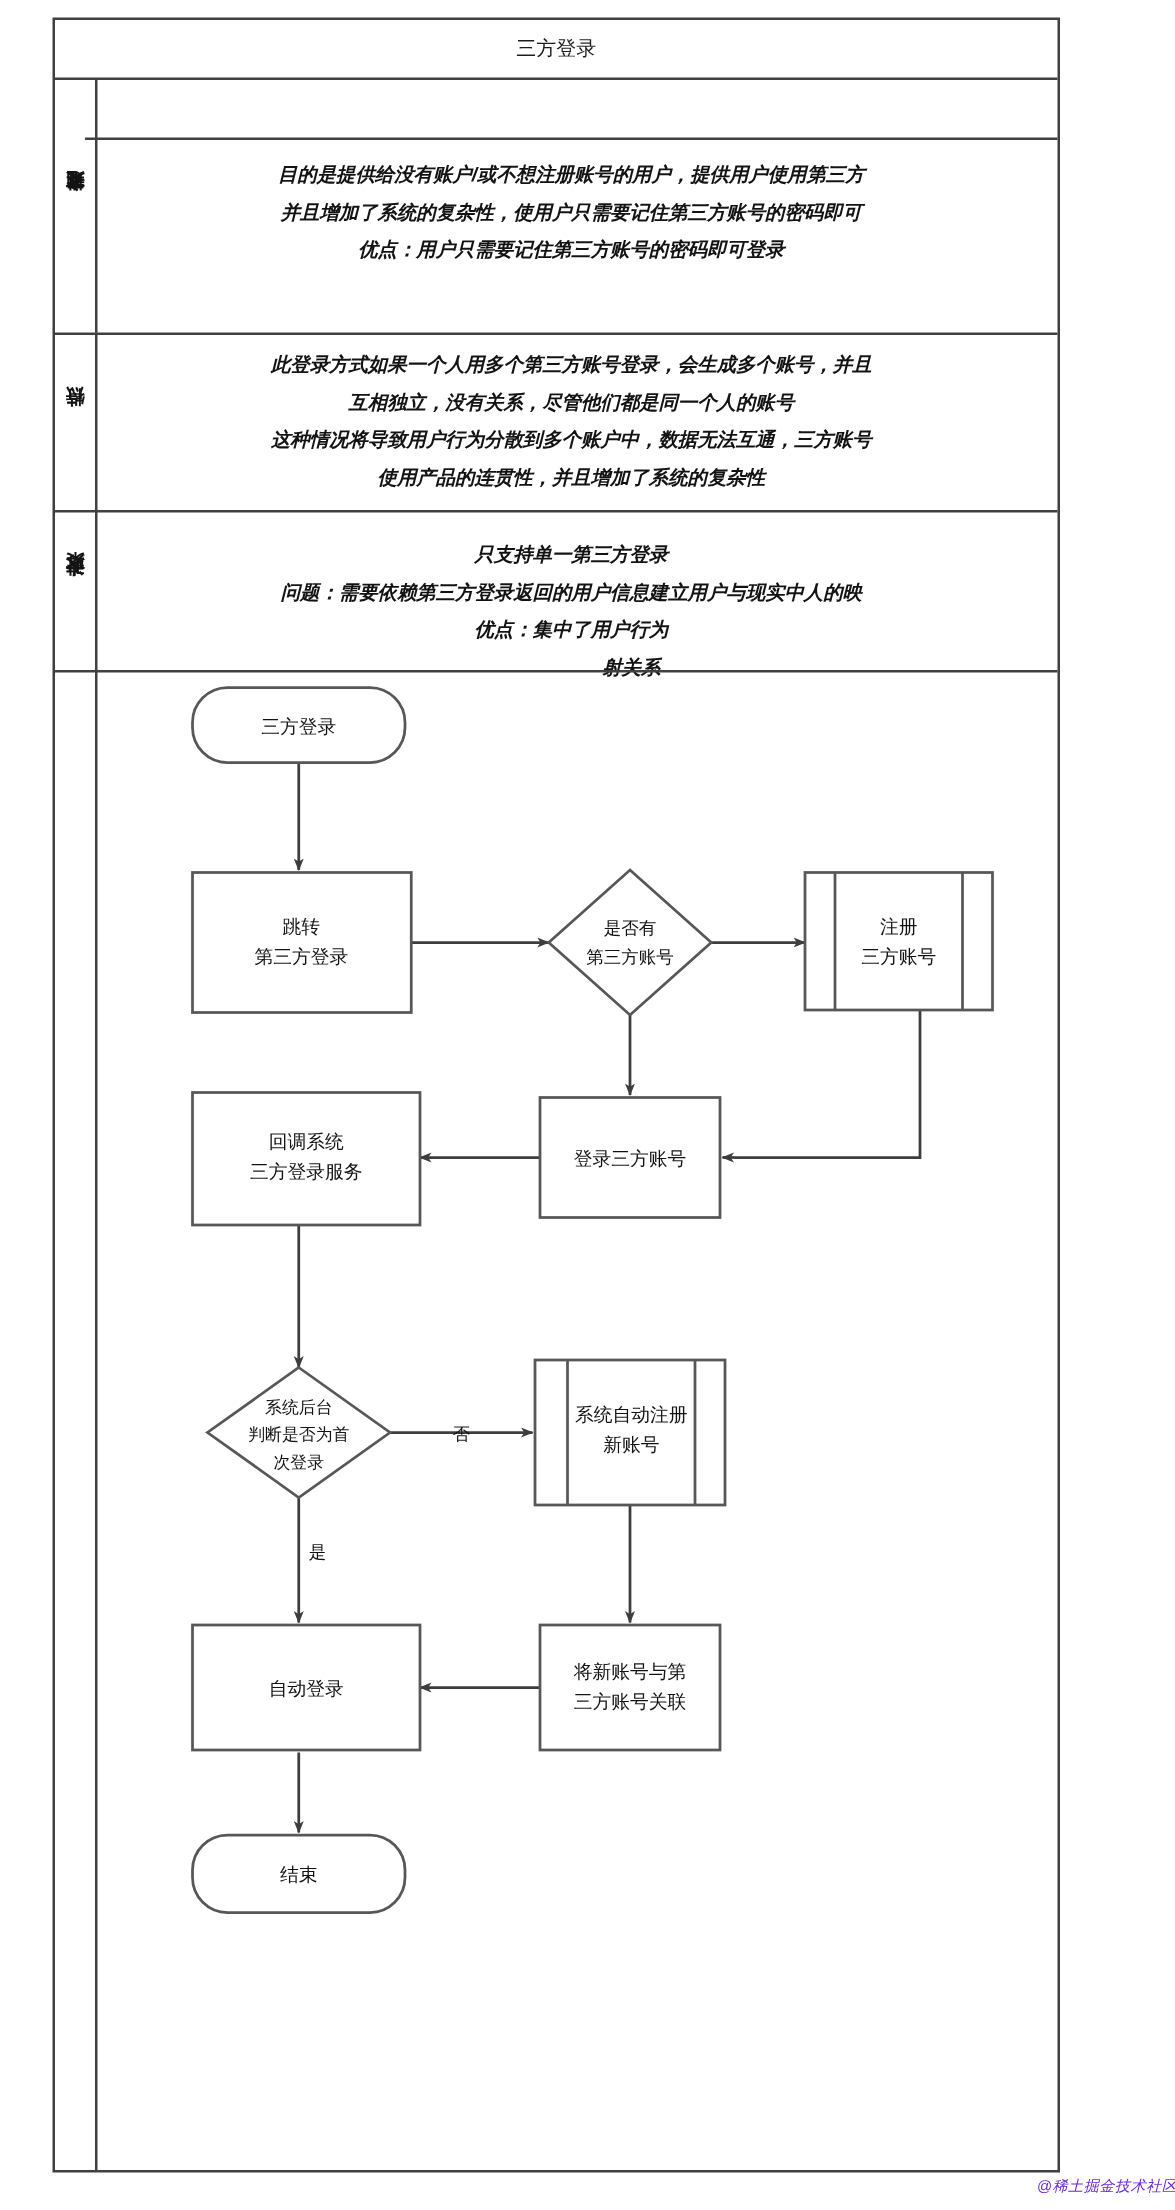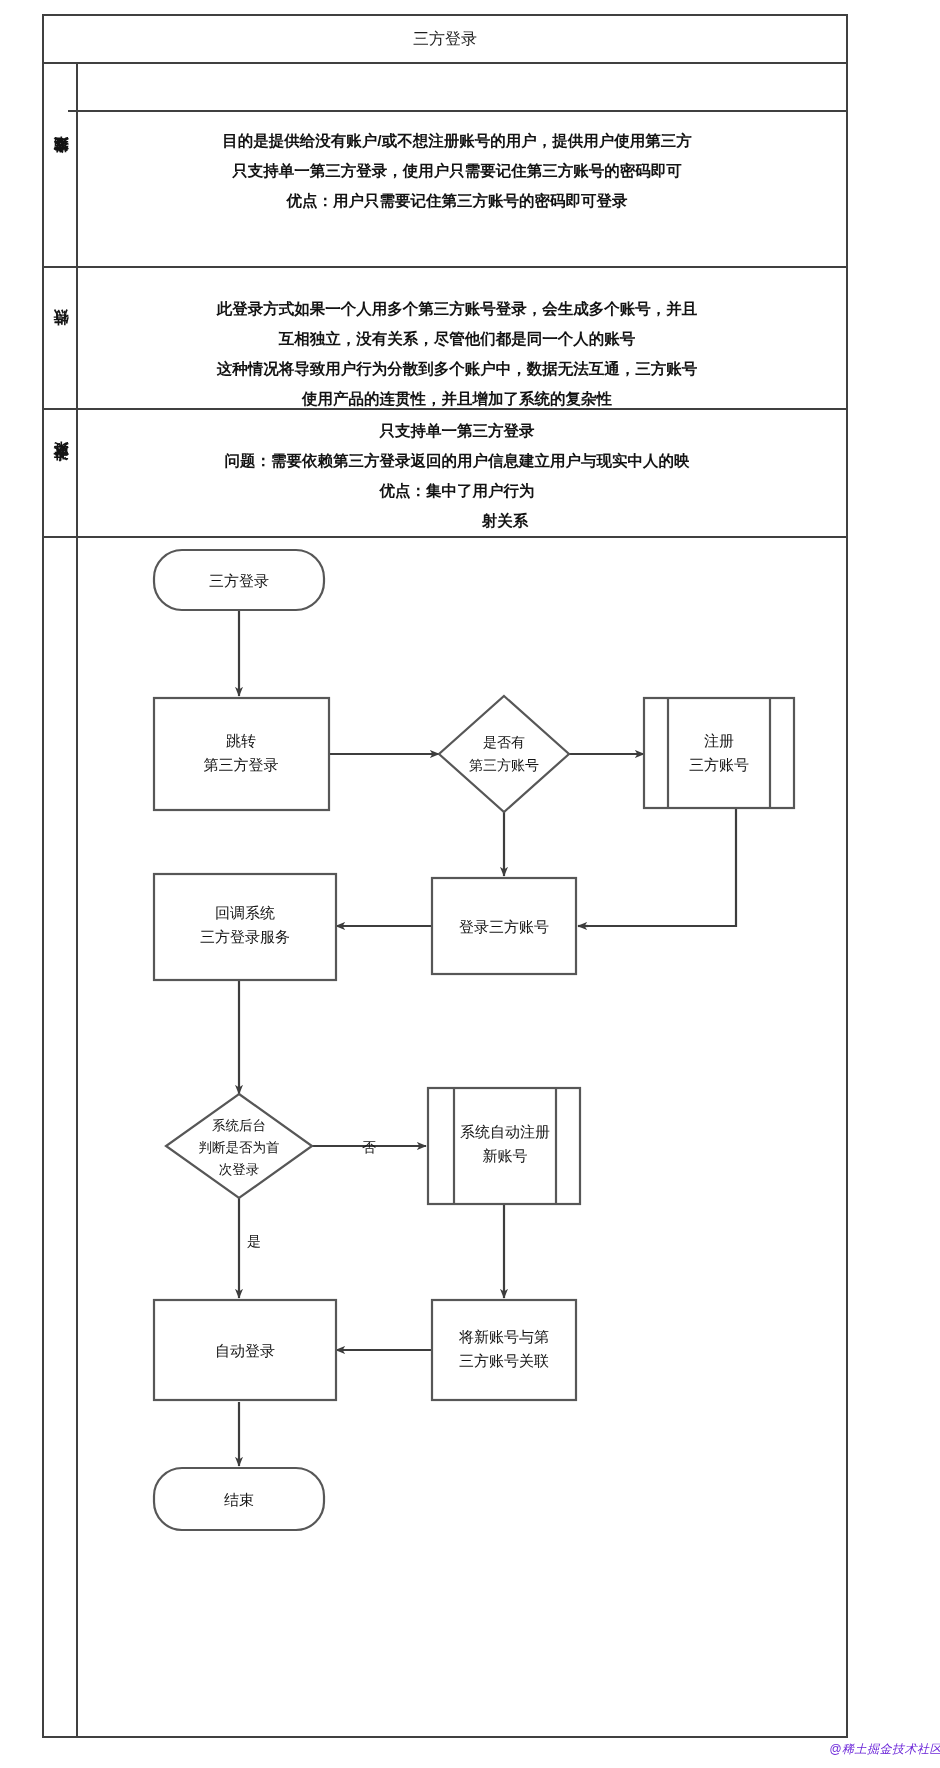--- a/index.html
+++ b/index.html
@@ -66,20 +66,21 @@
     line-height: 1;
     color: #141414;
     white-space: nowrap;
   }
 
   .sec {
     position: absolute;
     left: 24px;
     right: 0;
     box-sizing: border-box;
+    font-style: italic;
   }
   .sec-inner {
     padding: 0 14px;
     text-align: center;
     font-size: 15.5px;
     font-weight: bold;
     line-height: 30px;
     color: #131313;
   }
 
@@ -123,44 +124,44 @@
       <div>三方登录</div>
     </div>
 
     <div class="vstrip" style="top:48px; height:202px;">
       <span>方案描述</span>
     </div>
     <div class="sec" style="top:48px; height:202px;">
       <div class="hrule" style="top:46px; left:0;"></div>
       <div class="sec-inner" style="padding-top:62px;">
         <div>目的是提供给没有账户/或不想注册账号的用户，提供用户使用第三方</div>
-        <div>只支持单一第三方登录，使用户只需要记住第三方账号的密码即可</div>
+        <div>并且增加了系统的复杂性，使用户只需要记住第三方账号的密码即可</div>
         <div>优点：用户只需要记住第三方账号的密码即可登录</div>
       </div>
     </div>
     <div class="hrule full" style="top:250px;"></div>
 
     <div class="vstrip" style="top:250px; height:142px;">
       <span>特点</span>
     </div>
     <div class="sec" style="top:250px; height:142px;">
-      <div class="sec-inner" style="padding-top:28px;">
+      <div class="sec-inner" style="padding-top:12px;">
         <div>此登录方式如果一个人用多个第三方账号登录，会生成多个账号，并且</div>
         <div>互相独立，没有关系，尽管他们都是同一个人的账号</div>
         <div>这种情况将导致用户行为分散到多个账户中，数据无法互通，三方账号</div>
         <div>使用产品的连贯性，并且增加了系统的复杂性</div>
       </div>
     </div>
     <div class="hrule full" style="top:392px;"></div>
 
     <div class="vstrip" style="top:392px; height:128px;">
       <span>改进方案</span>
     </div>
     <div class="sec" style="top:392px; height:128px;">
-      <div class="sec-inner" style="padding-top:8px;">
+      <div class="sec-inner" style="padding-top:22px;">
         <div>只支持单一第三方登录</div>
         <div>问题：需要依赖第三方登录返回的用户信息建立用户与现实中人的映</div>
         <div>优点：集中了用户行为</div>
         <div style="text-align:center;padding-left:96px;">射关系</div>
       </div>
     </div>
     <div class="hrule full" style="top:520px;"></div>
 
     <div class="vstrip" style="top:520px; height:1200px;"></div>
 

